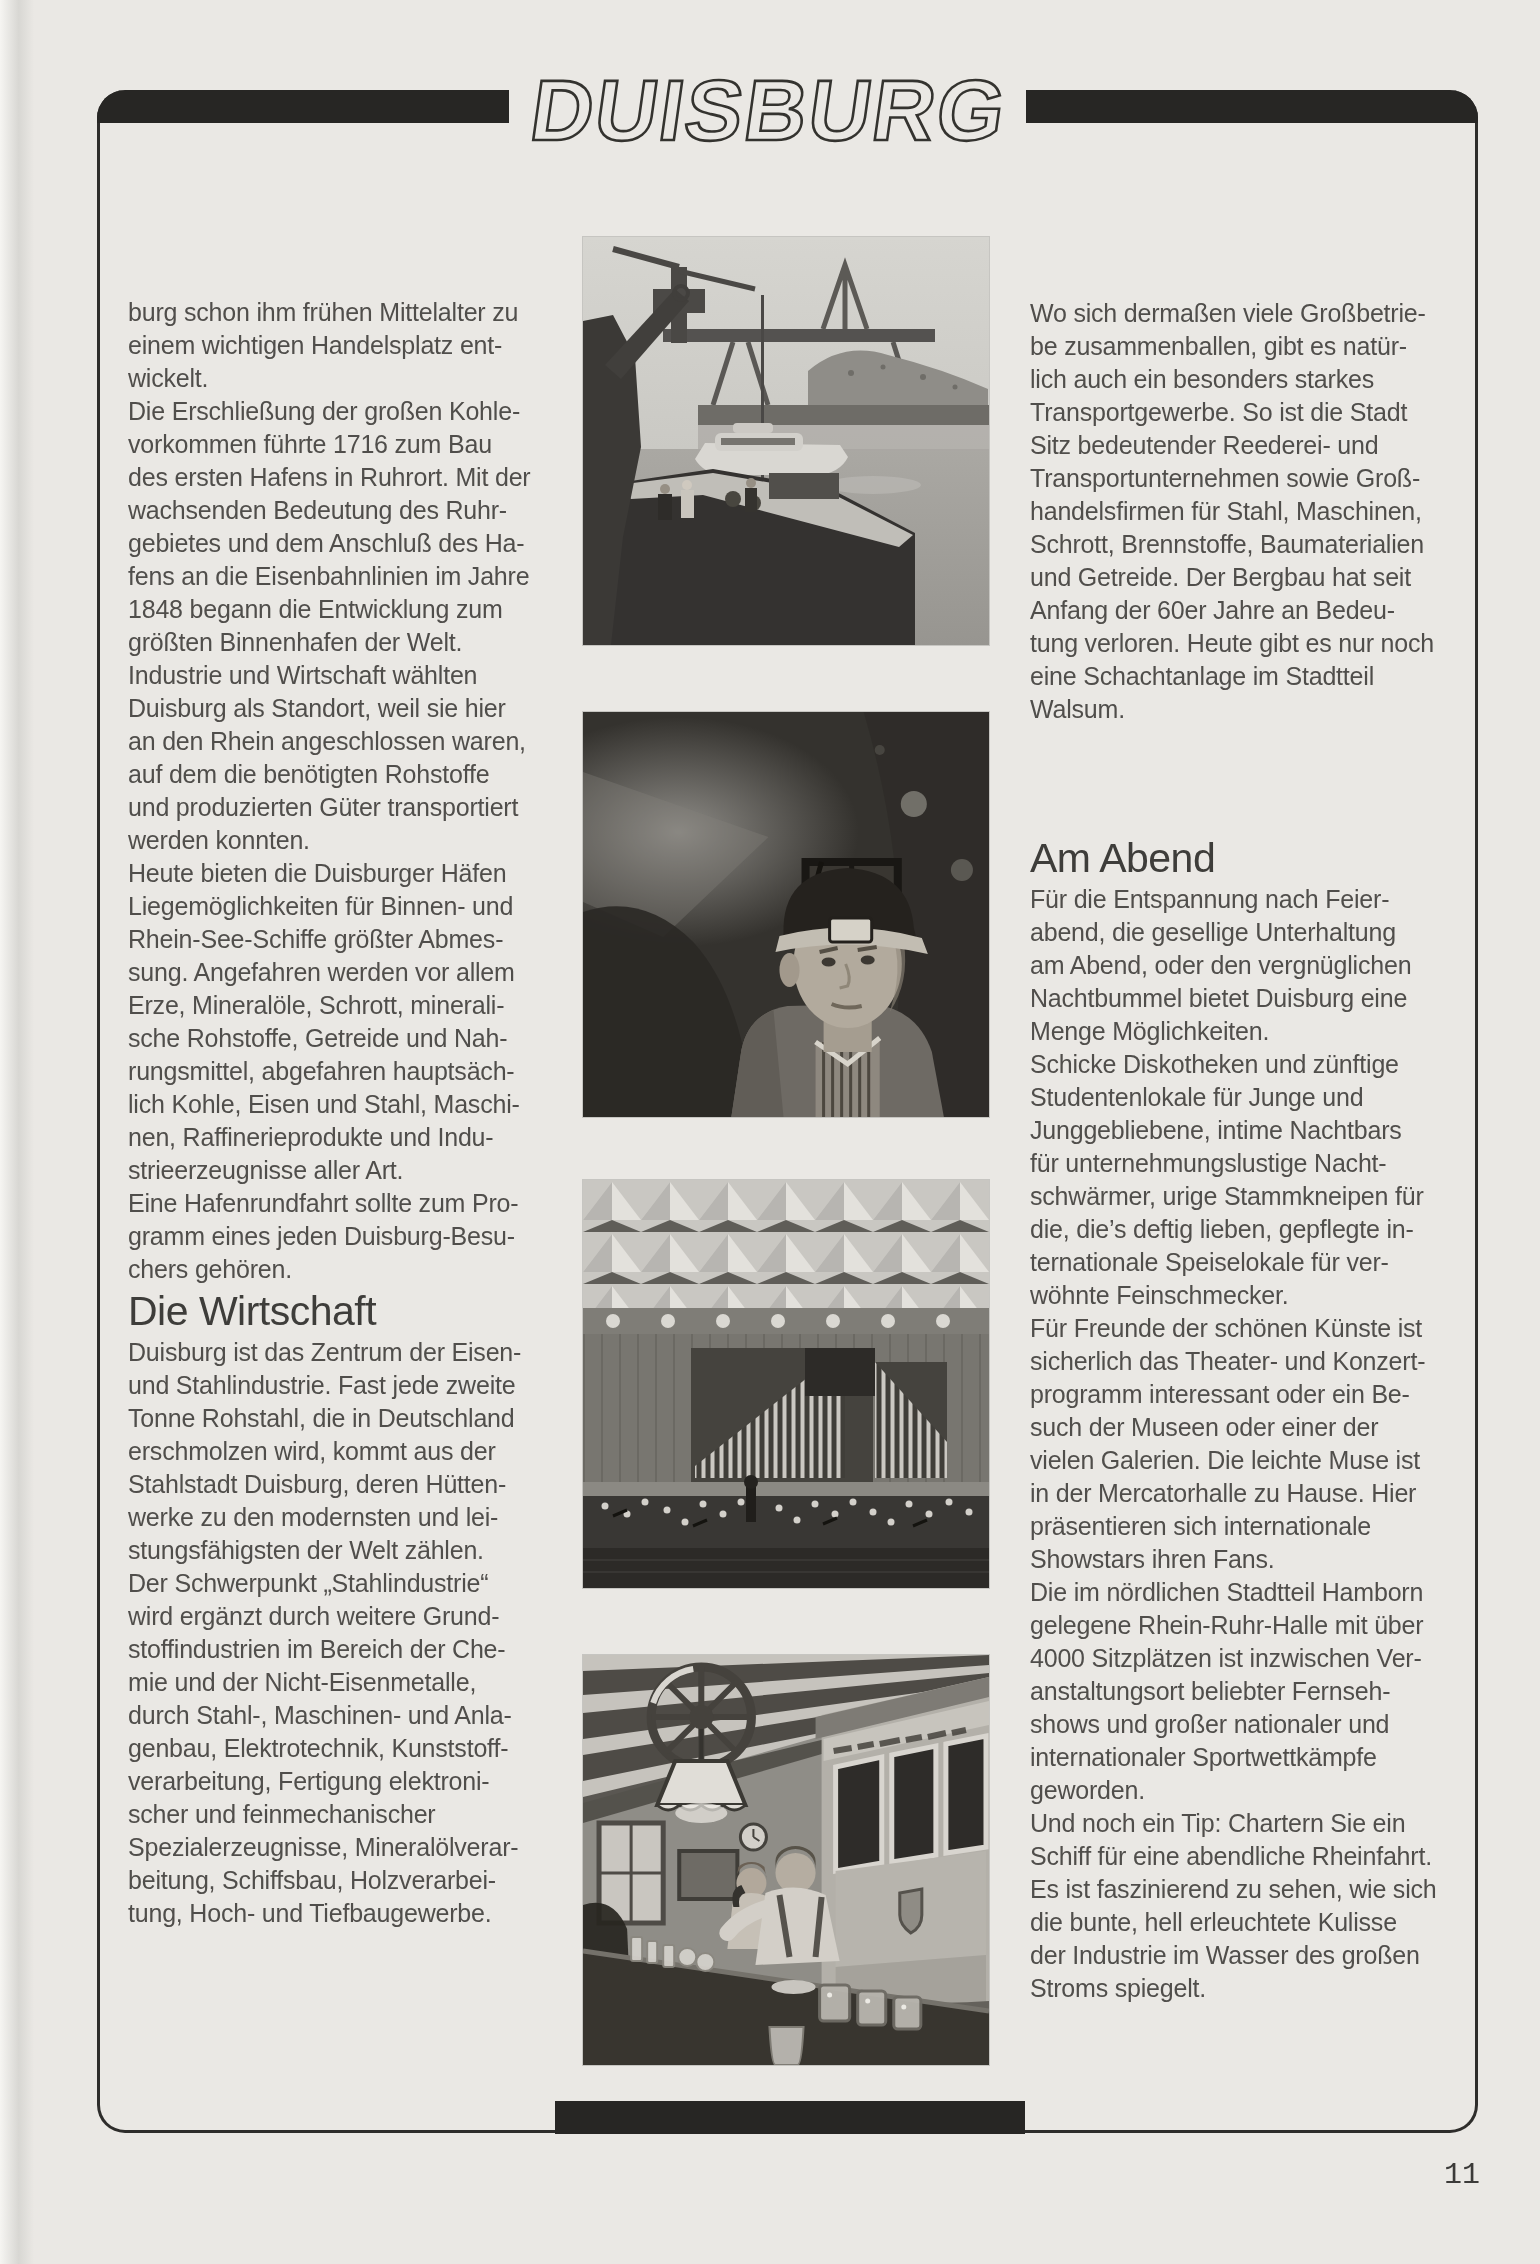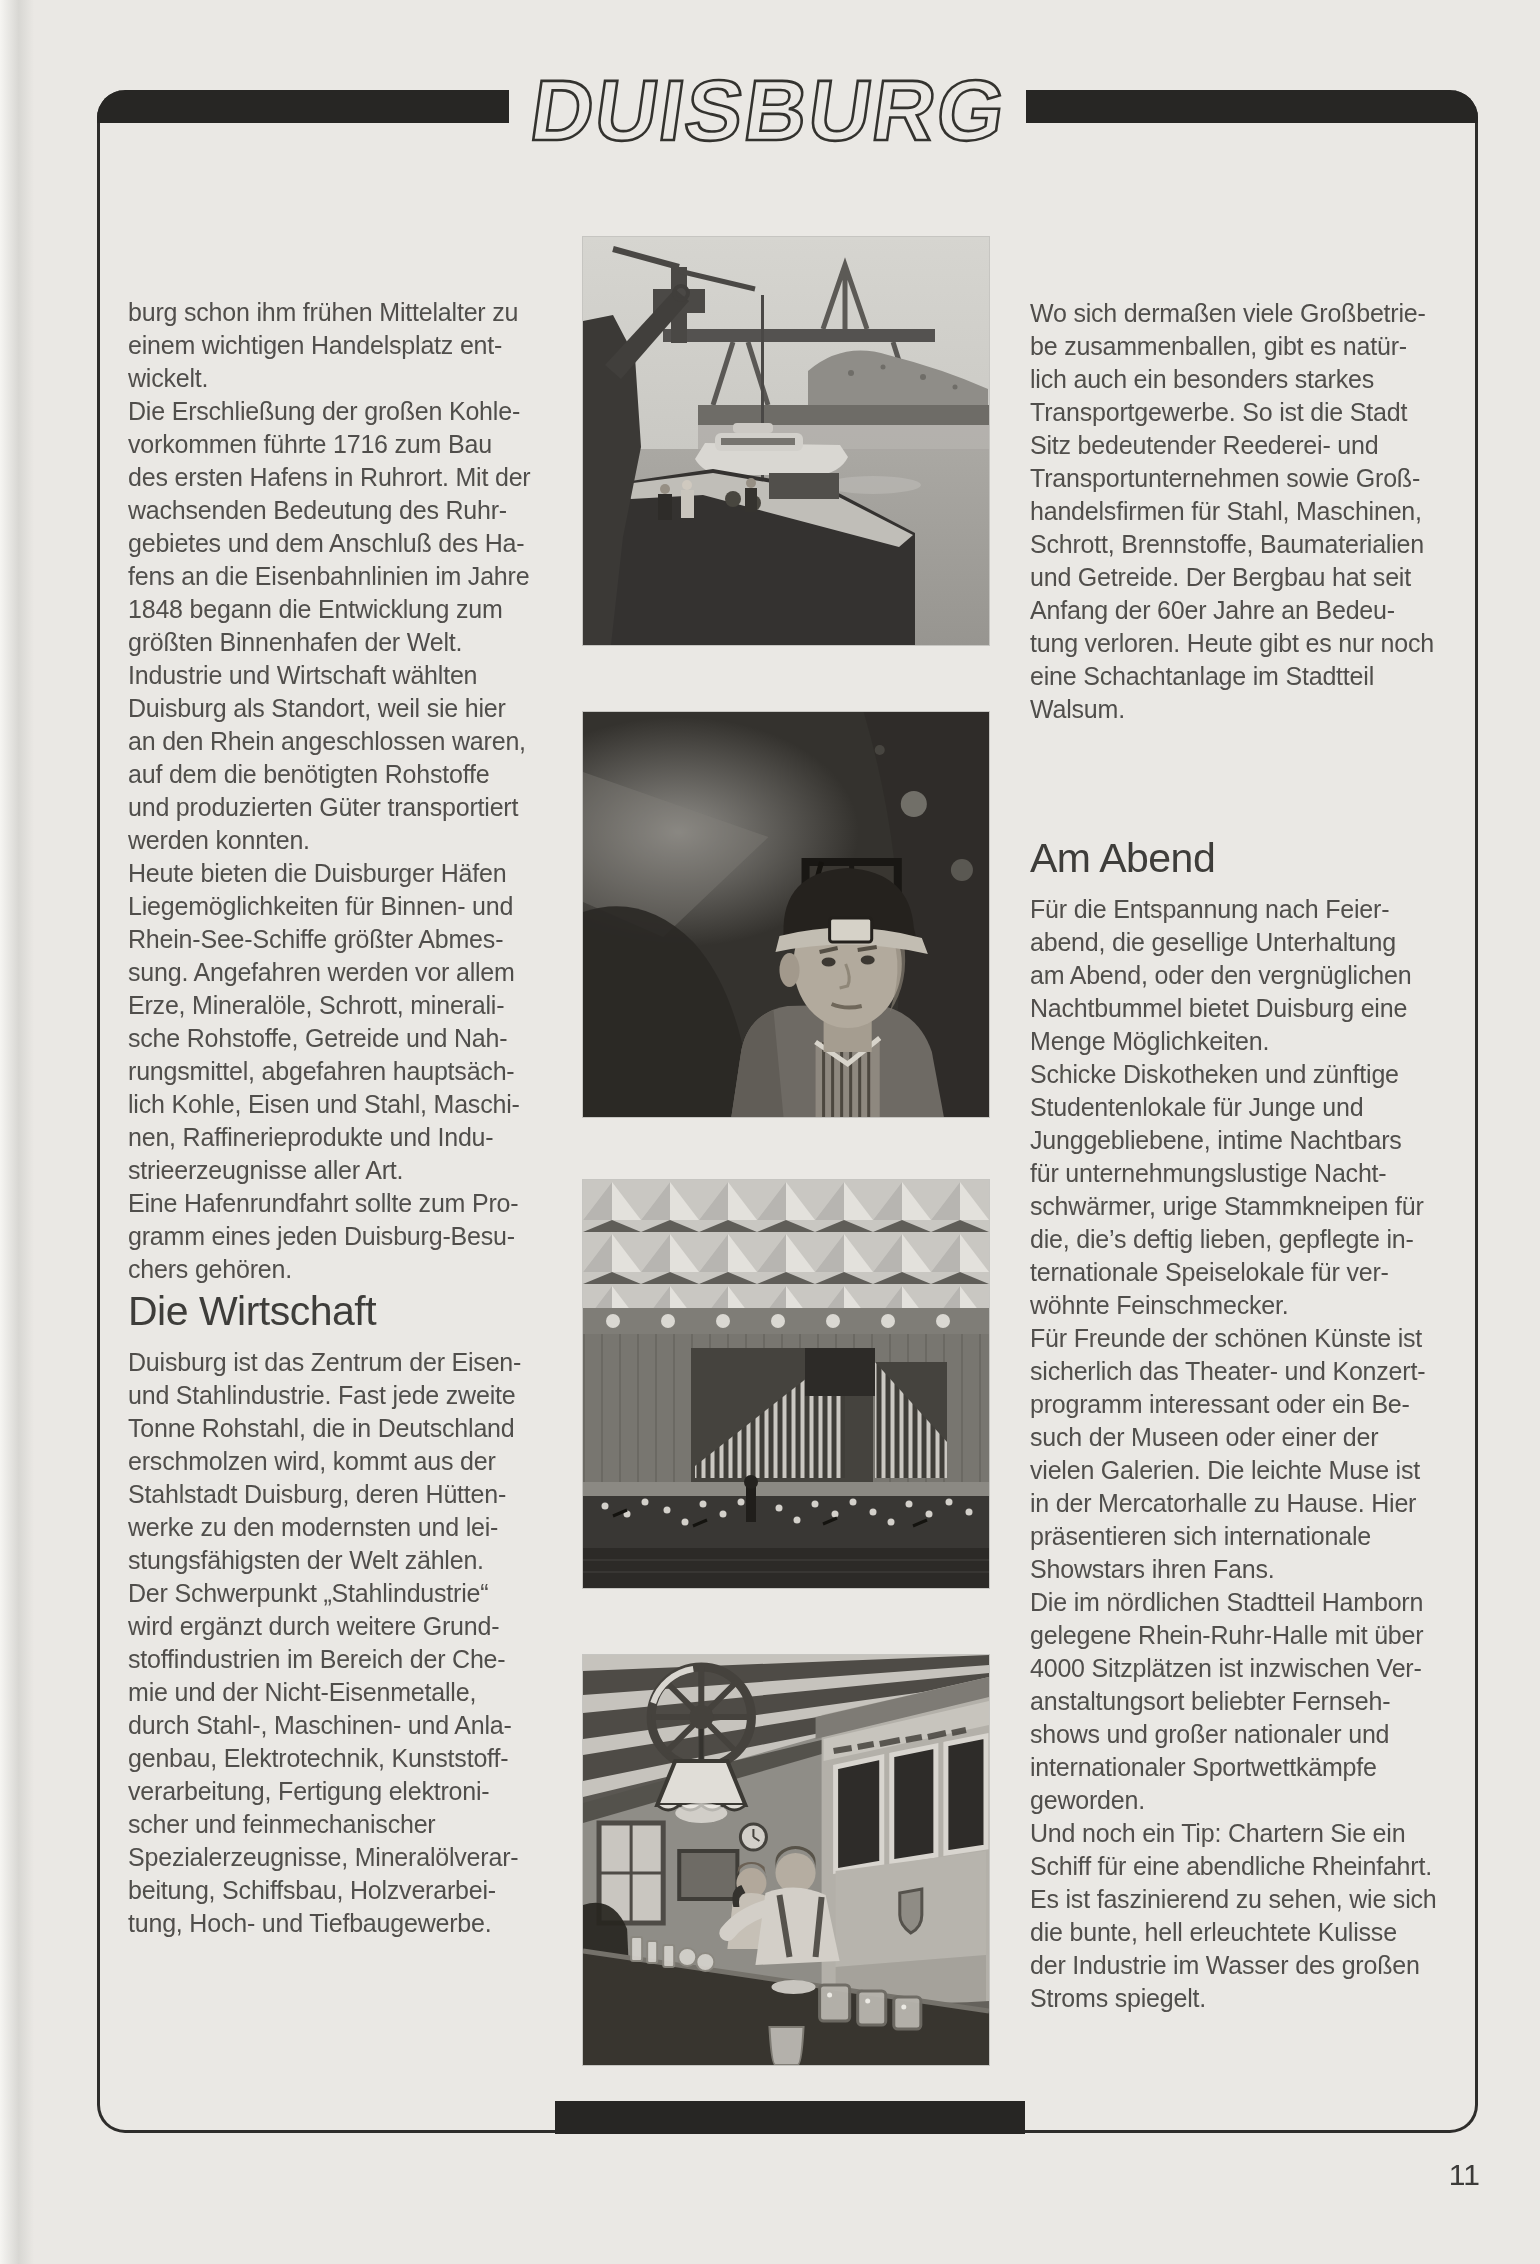--- a/index.html
+++ b/index.html
@@ -42,31 +42,31 @@
   .body-text{
     font-size:25px;line-height:33px;letter-spacing:-0.2px;
     color:#504e4b;white-space:pre;
   }
   .col-heading{
     font-size:41px;line-height:50px;letter-spacing:-0.5px;
     color:#3e3d3a;font-weight:400;
   }
   .heading-economy{}
   .heading-evening{margin-top:107px;}
-  .after-heading{margin-top:10px;}
+  .after-heading{}
   
   .photo{position:absolute;left:583px;width:406px;outline:1px solid rgba(40,38,35,.18);}
   .photo svg{display:block;width:100%;height:100%;}
   .photo-harbor{top:237px;height:408px;}
   .photo-miner{top:712px;height:405px;}
   .photo-concert{top:1180px;height:408px;}
   .photo-pub{top:1655px;height:410px;}
   .page-number{
     position:absolute;left:1380px;top:2158px;width:100px;
-    text-align:right;font-size:30px;color:#3c3b39;letter-spacing:0;
+    text-align:right;font-size:30px;color:#3c3b39;letter-spacing:0;font-family:Liberation Mono, monospace;
   }
 </style>
 </head>
 <body>
 
 <div class="page">
   <div class="scan-gutter"></div>
 
   <div class="frame"></div>
   <div class="bar bar-top-left"></div>

